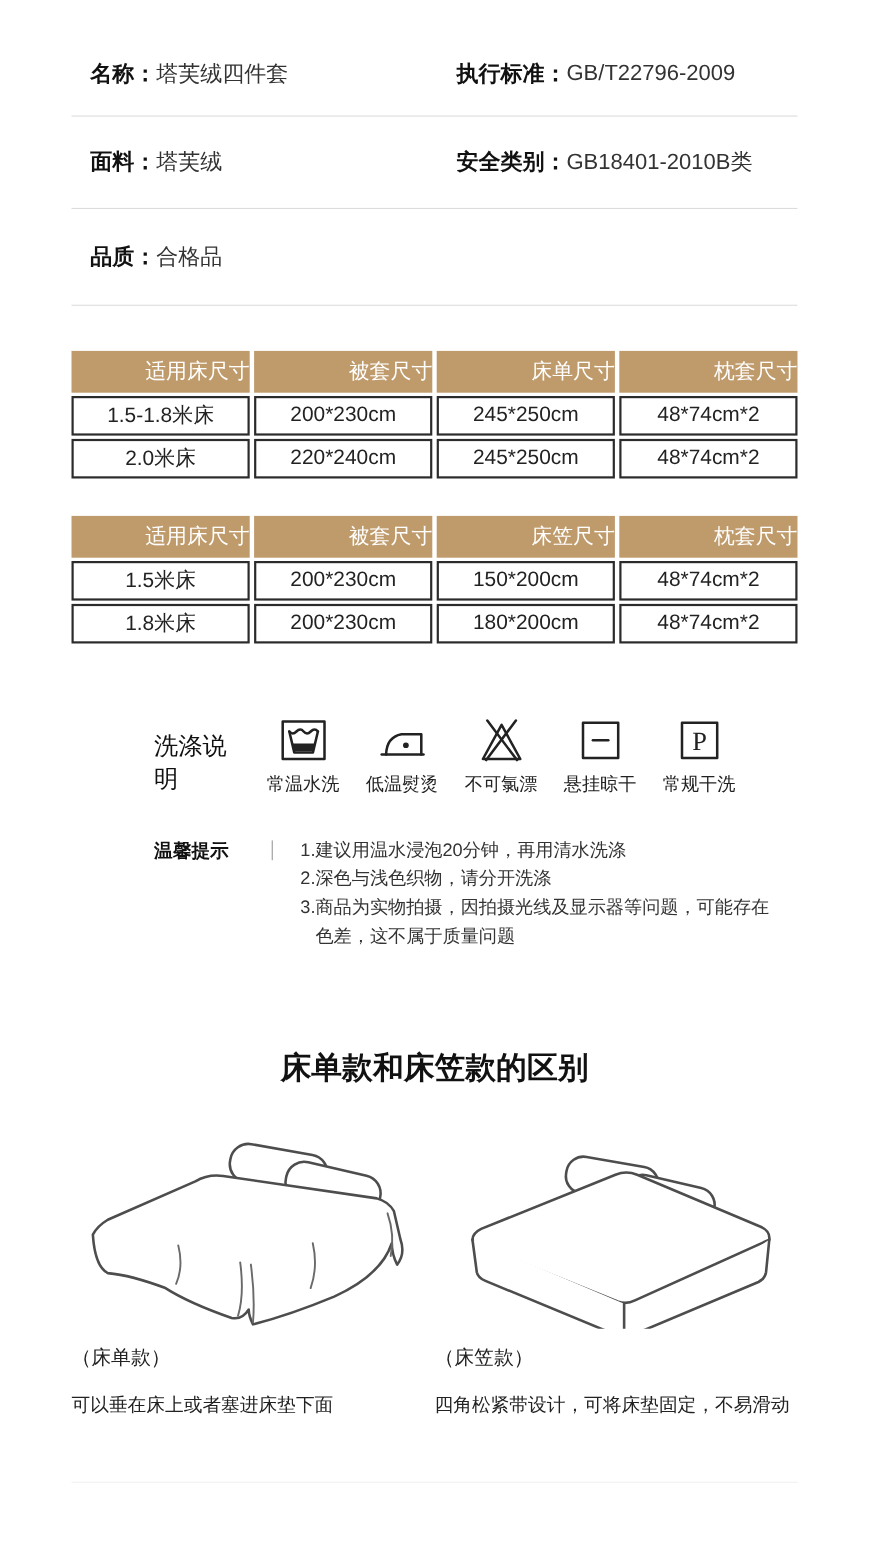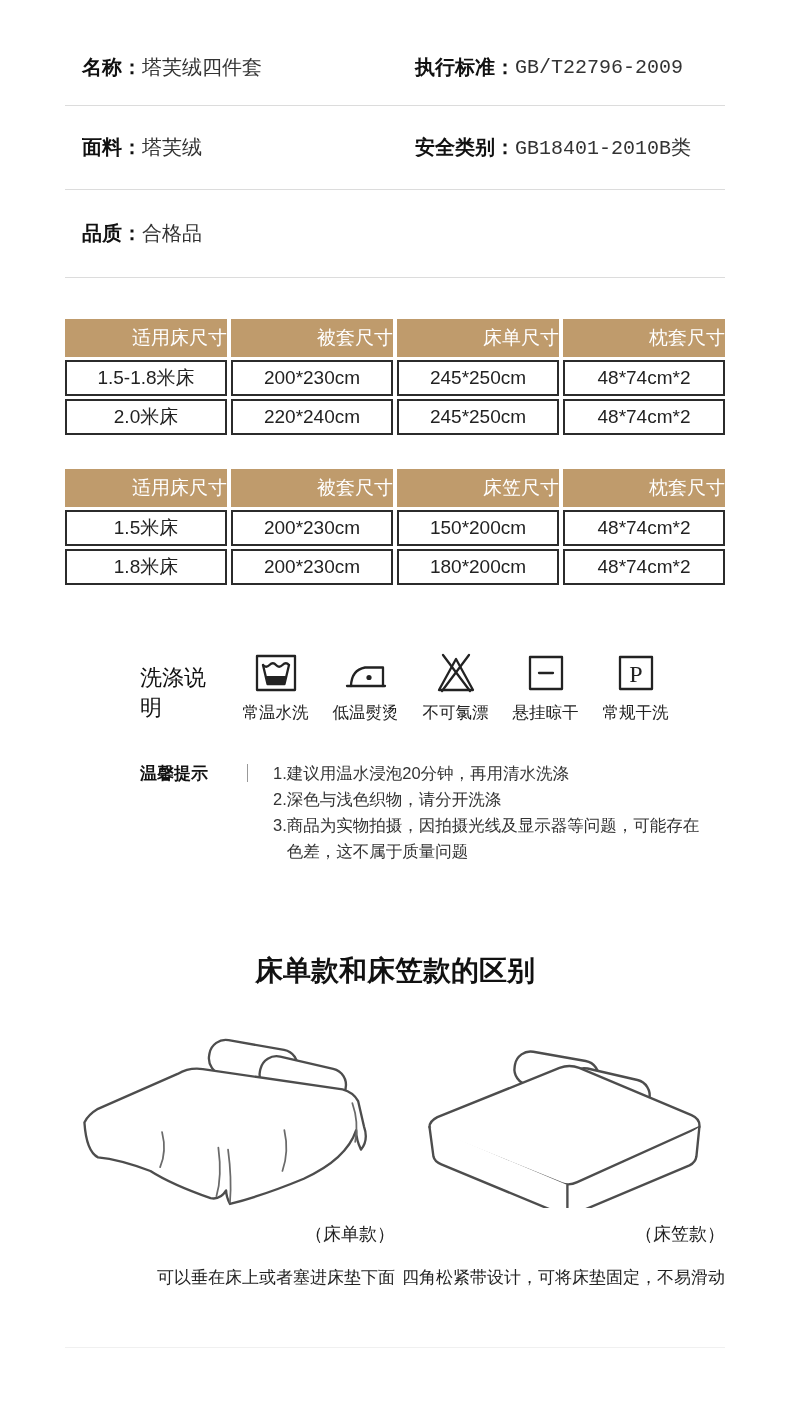--- a/index.html
+++ b/index.html
@@ -11,21 +11,21 @@
   }
   .page { padding:0 65px; }
 
   
   .info-row { display:flex; align-items:center; border-bottom:1px solid #dcdcdc; }
   .info-row.r1 { padding-top:30px; height:106px; }
   .info-row.r2 { height:84px; }
   .info-row.r3 { height:88px; }
   .info-cell { display:flex; align-items:center; font-size:20px; }
   .info-cell.left  { width:350px; padding-left:17px; }
-  .info-cell.right { flex:1;font-family:Liberation Mono, monospace; }
+  .info-cell.right { flex:1; }
   .info-label { font-weight:bold; color:#111; white-space:nowrap; }
   .info-value { color:#333; white-space:nowrap; }
 
   
   .spec-table {
     width:calc(100% + 8px); margin:0 -4px;
     border-collapse:separate; border-spacing:4px 3px; table-layout:fixed;
   }
   .spec-table.t1 { margin-top:38px; }
   .spec-table.t2 { margin-top:28px; }
@@ -50,21 +50,21 @@
   .tips { display:flex; align-items:flex-start; margin-top:36px;gap:13px; }
   .tips-label { font-weight:bold; font-size:17px; color:#111; margin-left:75px; width:86px; flex:none; padding-top:2px; }
   .tips-bar { width:1px; height:18px; background:#999; margin:4px 12px 0 8px; flex:none; }
   .tips-list { width:440px; }
   .tip { display:flex; font-size:16.5px; line-height:26px; color:#333; }
   .tip-num { flex:none; }
 
   
   .compare-title { text-align:center; font-weight:bold; font-size:28px; color:#111; margin-top:88px; }
   .beds { display:flex; margin-top:40px; }
-  .bed { width:50%; text-align:right; }
+  .bed { width:50%; text-align:left; }
   .bed-figure { height:178px; display:flex; align-items:flex-end; justify-content:center; }
   .bed-caption { font-size:18px; color:#222; margin-top:14px; }
   .bed-desc { font-size:17px; color:#222; margin-top:20px; white-space:nowrap; }
   .bottom-line { border-top:1px solid #f0f0f0; margin-top:58px; }
 
   .lineart { stroke:#4d4d4d; stroke-width:2.4; fill:#fff; stroke-linejoin:round; stroke-linecap:round; }
   .lineart-thin { stroke:#6a6a6a; stroke-width:1.8; fill:none; stroke-linecap:round; }
   .care { stroke:#222; stroke-width:2.3; fill:none; stroke-linejoin:round; stroke-linecap:round; }
 </style>
 </head>

